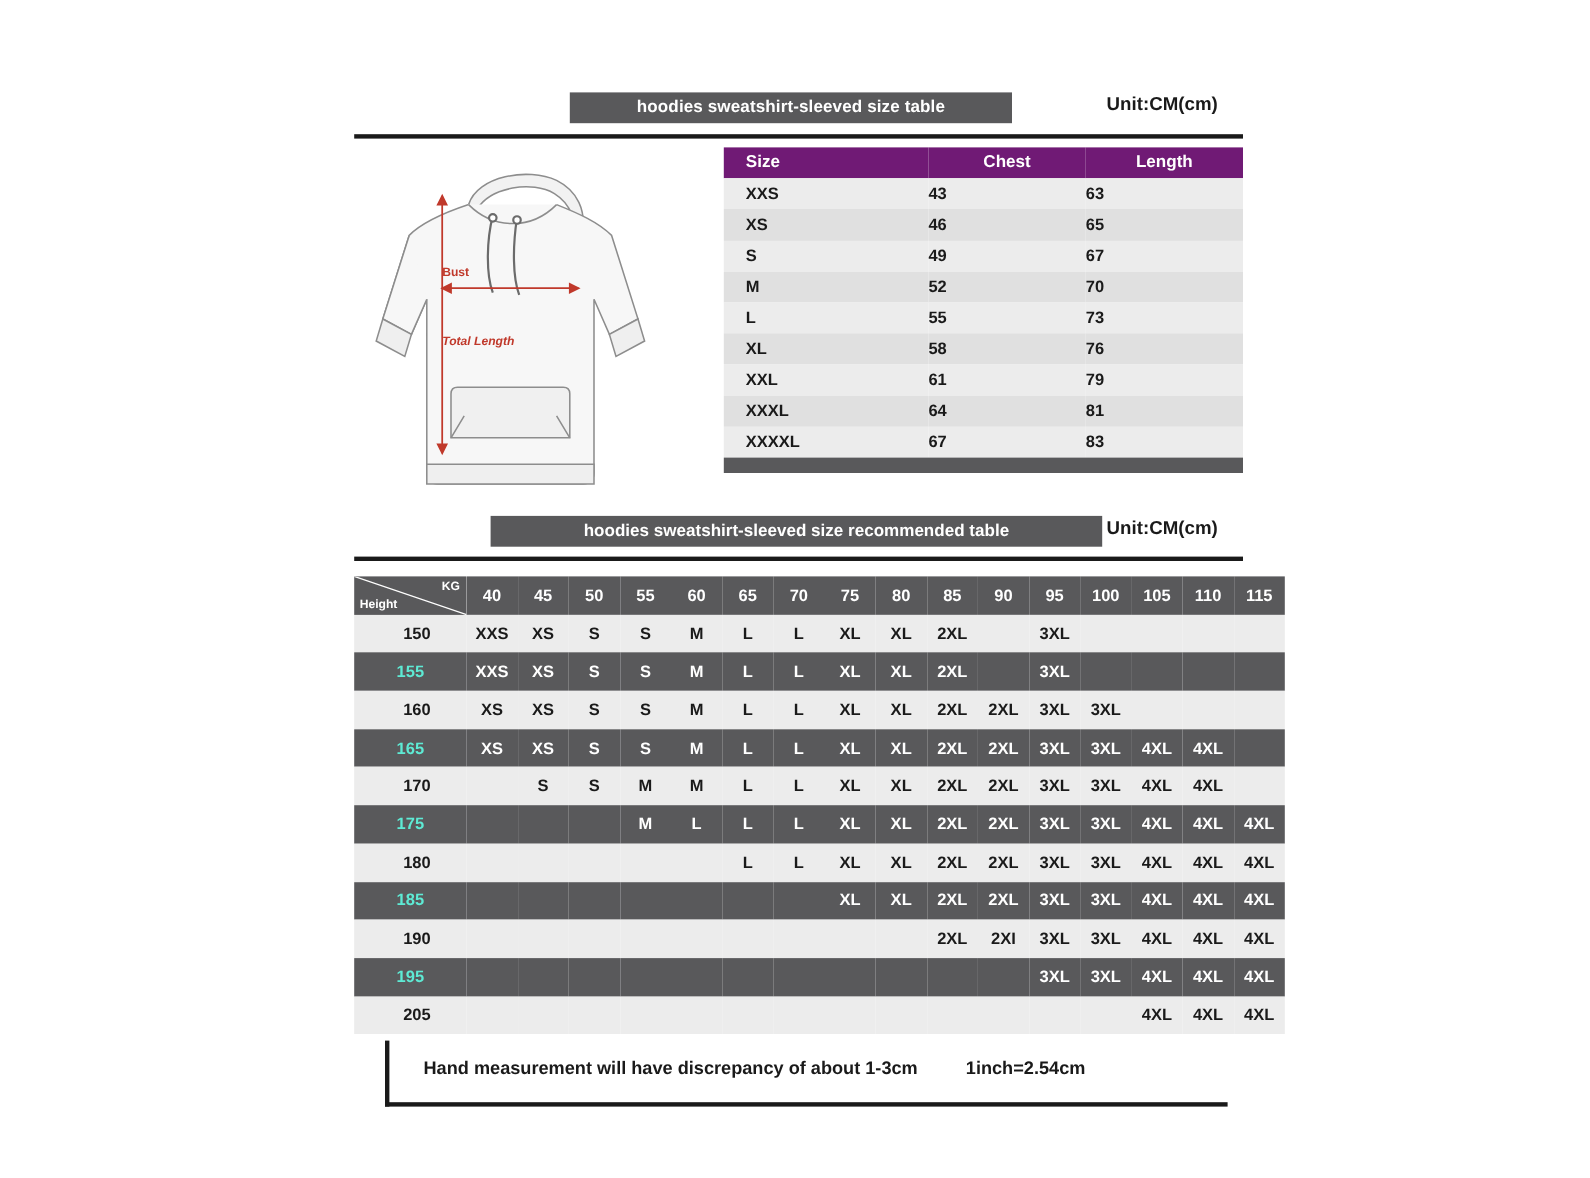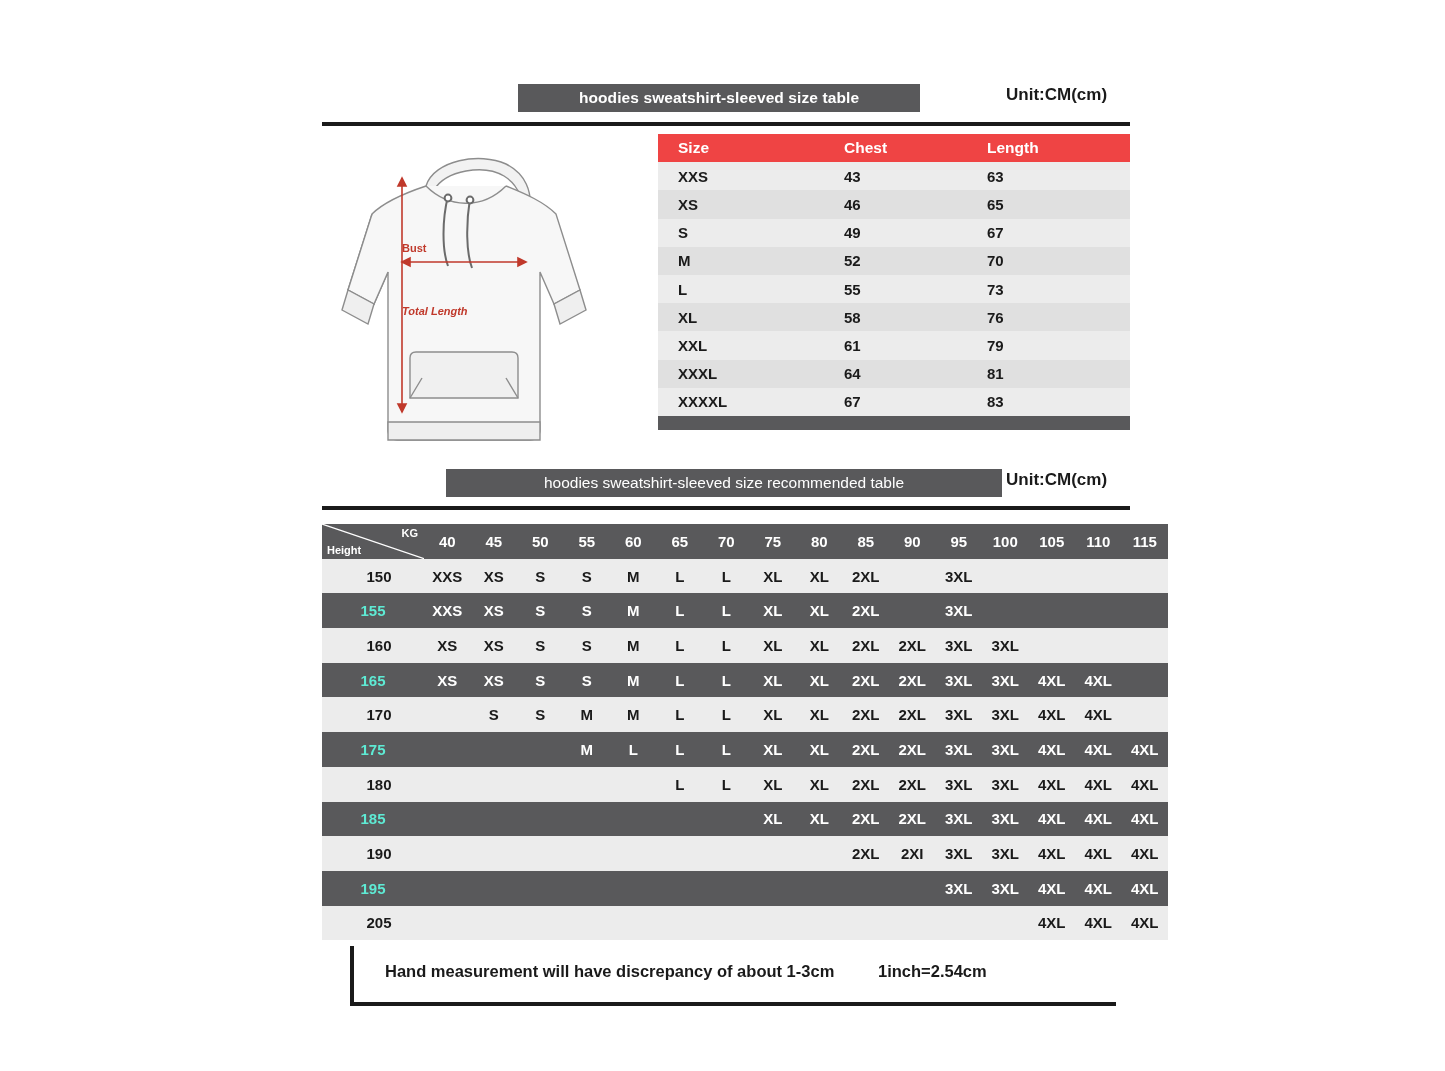--- a/index.html
+++ b/index.html
@@ -85,28 +85,28 @@
     border-collapse: collapse;
     table-layout: fixed;
   }
   .size-table th, .size-table td {
     height: 28.2px;
     font-size: 15px;
     padding: 0;
     border: 0;
   }
   .size-table thead th {
-    background: #ef4444;
+    background: #701a75;
     color: #ffffff;
     font-weight: bold;
     font-size: 15.5px;
   }
   .size-table thead th.c-size { text-align: left; padding-left: 20px; }
   .size-table thead th.c-chest,
-  .size-table thead th.c-length { text-align: left; }
+  .size-table thead th.c-length { text-align: center; }
   .size-table tbody tr.odd td { background: #ececec; }
   .size-table tbody tr.even td { background: #e0e0e0; }
   .size-table tbody td.c-size {
     text-align: left;
     padding-left: 20px;
     font-weight: bold;
     color: #1a1a1a;
   }
   .size-table tbody td.c-chest,
   .size-table tbody td.c-length {
@@ -130,21 +130,21 @@
     width: 556px;
     height: 28px;
     background: #59595b;
     display: flex;
     align-items: center;
     justify-content: center;
   }
   .sec2-title-bar span {
     color: #ffffff;
     font-size: 15.5px;
-    font-weight: normal;
+    font-weight: bold;
     white-space: nowrap;
   }
   .unit2 {
     position: absolute;
     left: 1006px;
     top: 470px;
     font-size: 17px;
     font-weight: bold;
     color: #1a1a1a;
     white-space: nowrap;

